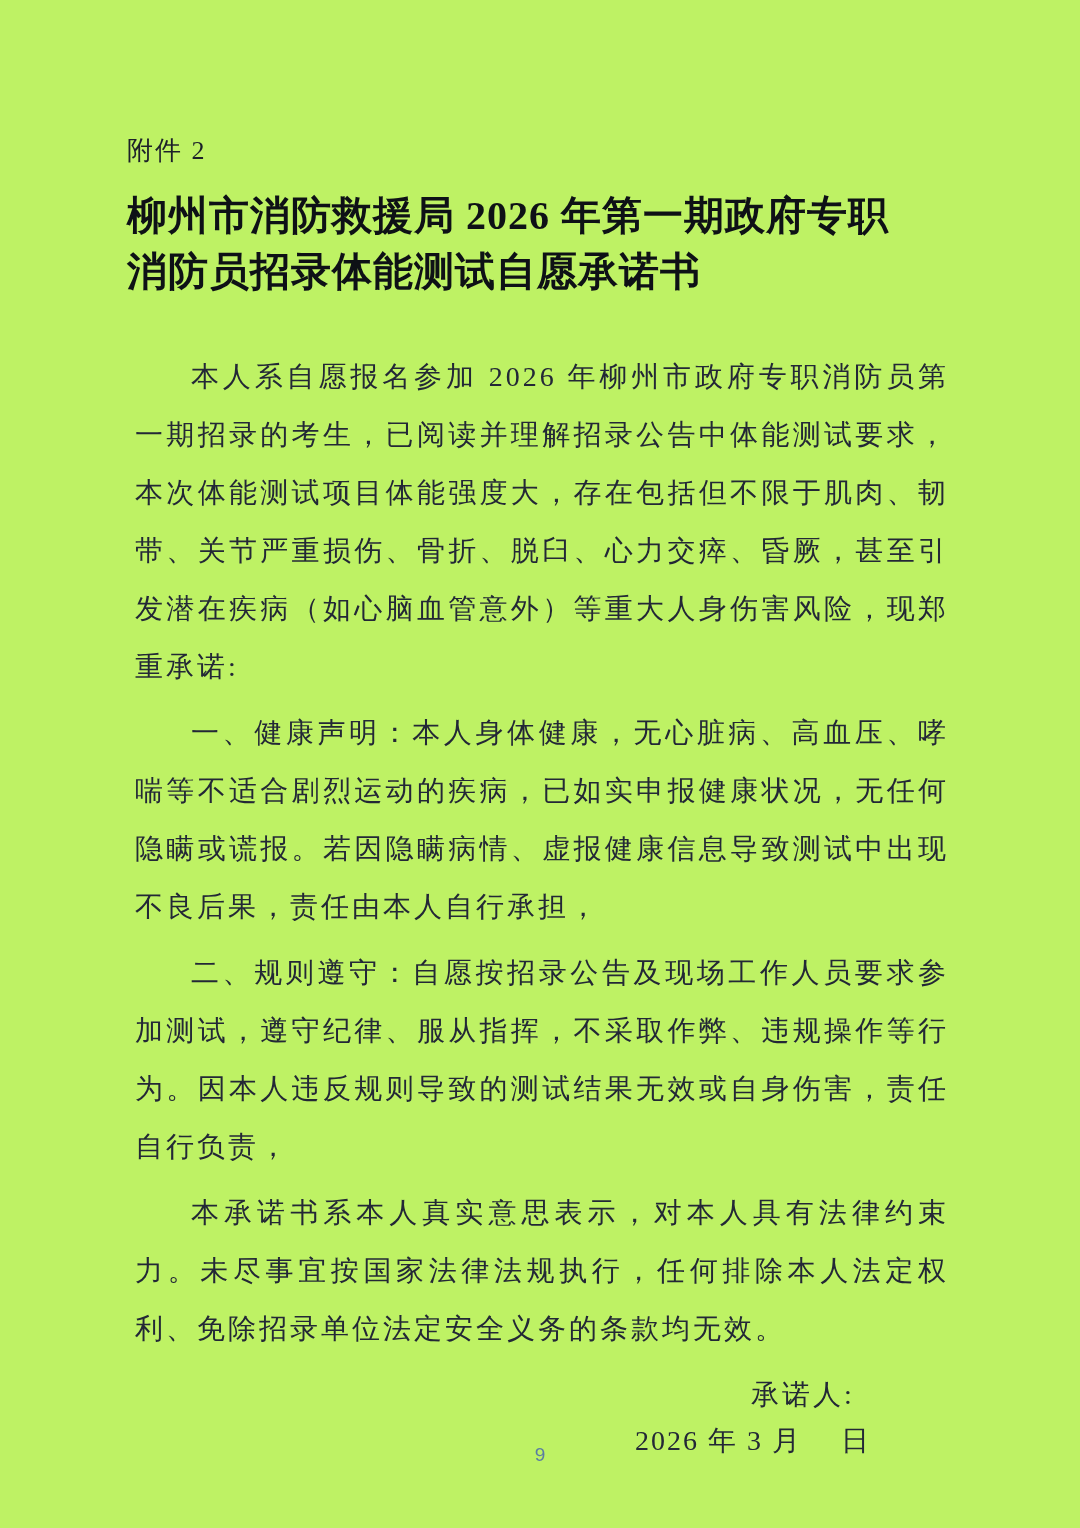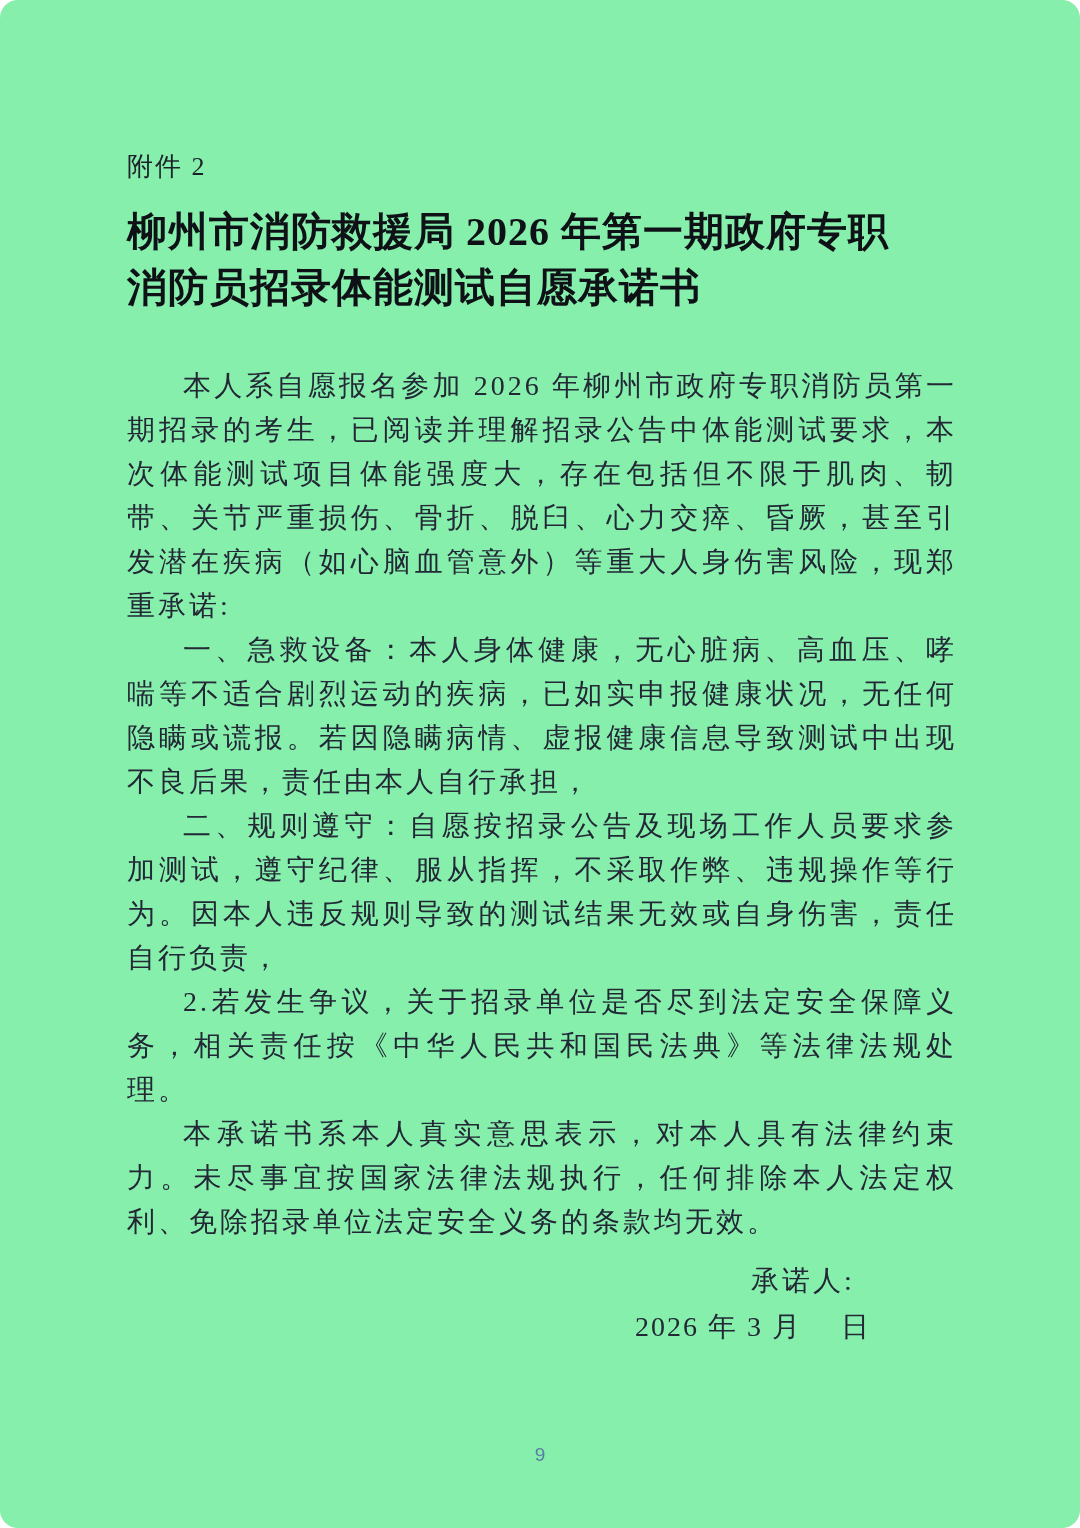--- a/index.html
+++ b/index.html
@@ -12,24 +12,23 @@
     height: 1528px;
     position: relative;
     font-family: "Liberation Serif", "DejaVu Serif", serif;
     color: #232836;
     overflow: hidden;
   }
   .page {
     position: relative;
     width: 1080px;
     height: 1528px;
-    background: #86efac;
+    background: #bef264;
     box-sizing: border-box;
-    padding: 16px 123px 0 127px;
-    border-radius: 18px;
+    padding: 0 123px 0 127px;
   }
   .attachment-label {
     padding-top: 134px;
     font-size: 26px;
     line-height: 34px;
     color: #1c2029;
     letter-spacing: 2px;
   }
   .doc-title {
     margin: 20px 0 0 0;
@@ -37,25 +36,25 @@
     font-size: 40px;
     line-height: 56px;
     font-weight: 700;
     color: #0e1116;
     letter-spacing: 1px;
   }
   .doc-body {
     margin-top: 48px;
   }
   .doc-body p {
-    margin: 0;
+    margin: 8px;
     text-indent: 2em;
     text-align: justify;
     font-size: 28px;
-    line-height: 44px;
+    line-height: 58px;
     letter-spacing: 3px;
     color: #232836;
   }
   .signature-block {
     margin-top: 14px;
     font-size: 28px;
     line-height: 46px;
     color: #232836;
   }
   .signer-line {
@@ -85,23 +84,22 @@
 
   <div class="attachment-label">附件 2</div>
 
   <h1 class="doc-title">
     <span>柳州市消防救援局 2026 年第一期政府专职</span><br>
     <span>消防员招录体能测试自愿承诺书</span>
   </h1>
 
   <div class="doc-body">
     <p>本人系自愿报名参加 2026 年柳州市政府专职消防员第一期招录的考生，已阅读并理解招录公告中体能测试要求，本次体能测试项目体能强度大，存在包括但不限于肌肉、韧带、关节严重损伤、骨折、脱臼、心力交瘁、昏厥，甚至引发潜在疾病（如心脑血管意外）等重大人身伤害风险，现郑重承诺:</p>
-    <p>一、急救设备：本人身体健康，无心脏病、高血压、哮喘等不适合剧烈运动的疾病，已如实申报健康状况，无任何隐瞒或谎报。若因隐瞒病情、虚报健康信息导致测试中出现不良后果，责任由本人自行承担，</p>
+    <p>一、健康声明：本人身体健康，无心脏病、高血压、哮喘等不适合剧烈运动的疾病，已如实申报健康状况，无任何隐瞒或谎报。若因隐瞒病情、虚报健康信息导致测试中出现不良后果，责任由本人自行承担，</p>
     <p>二、规则遵守：自愿按招录公告及现场工作人员要求参加测试，遵守纪律、服从指挥，不采取作弊、违规操作等行为。因本人违反规则导致的测试结果无效或自身伤害，责任自行负责，</p>
-    <p>2.若发生争议，关于招录单位是否尽到法定安全保障义务，相关责任按《中华人民共和国民法典》等法律法规处理。</p>
     <p>本承诺书系本人真实意思表示，对本人具有法律约束力。未尽事宜按国家法律法规执行，任何排除本人法定权利、免除招录单位法定安全义务的条款均无效。</p>
   </div>
 
   <div class="signature-block">
     <div class="signer-line">承诺人:</div>
     <div class="date-line">2026 年 3 月　 日</div>
   </div>
 
   <div class="page-number">9</div>
 

